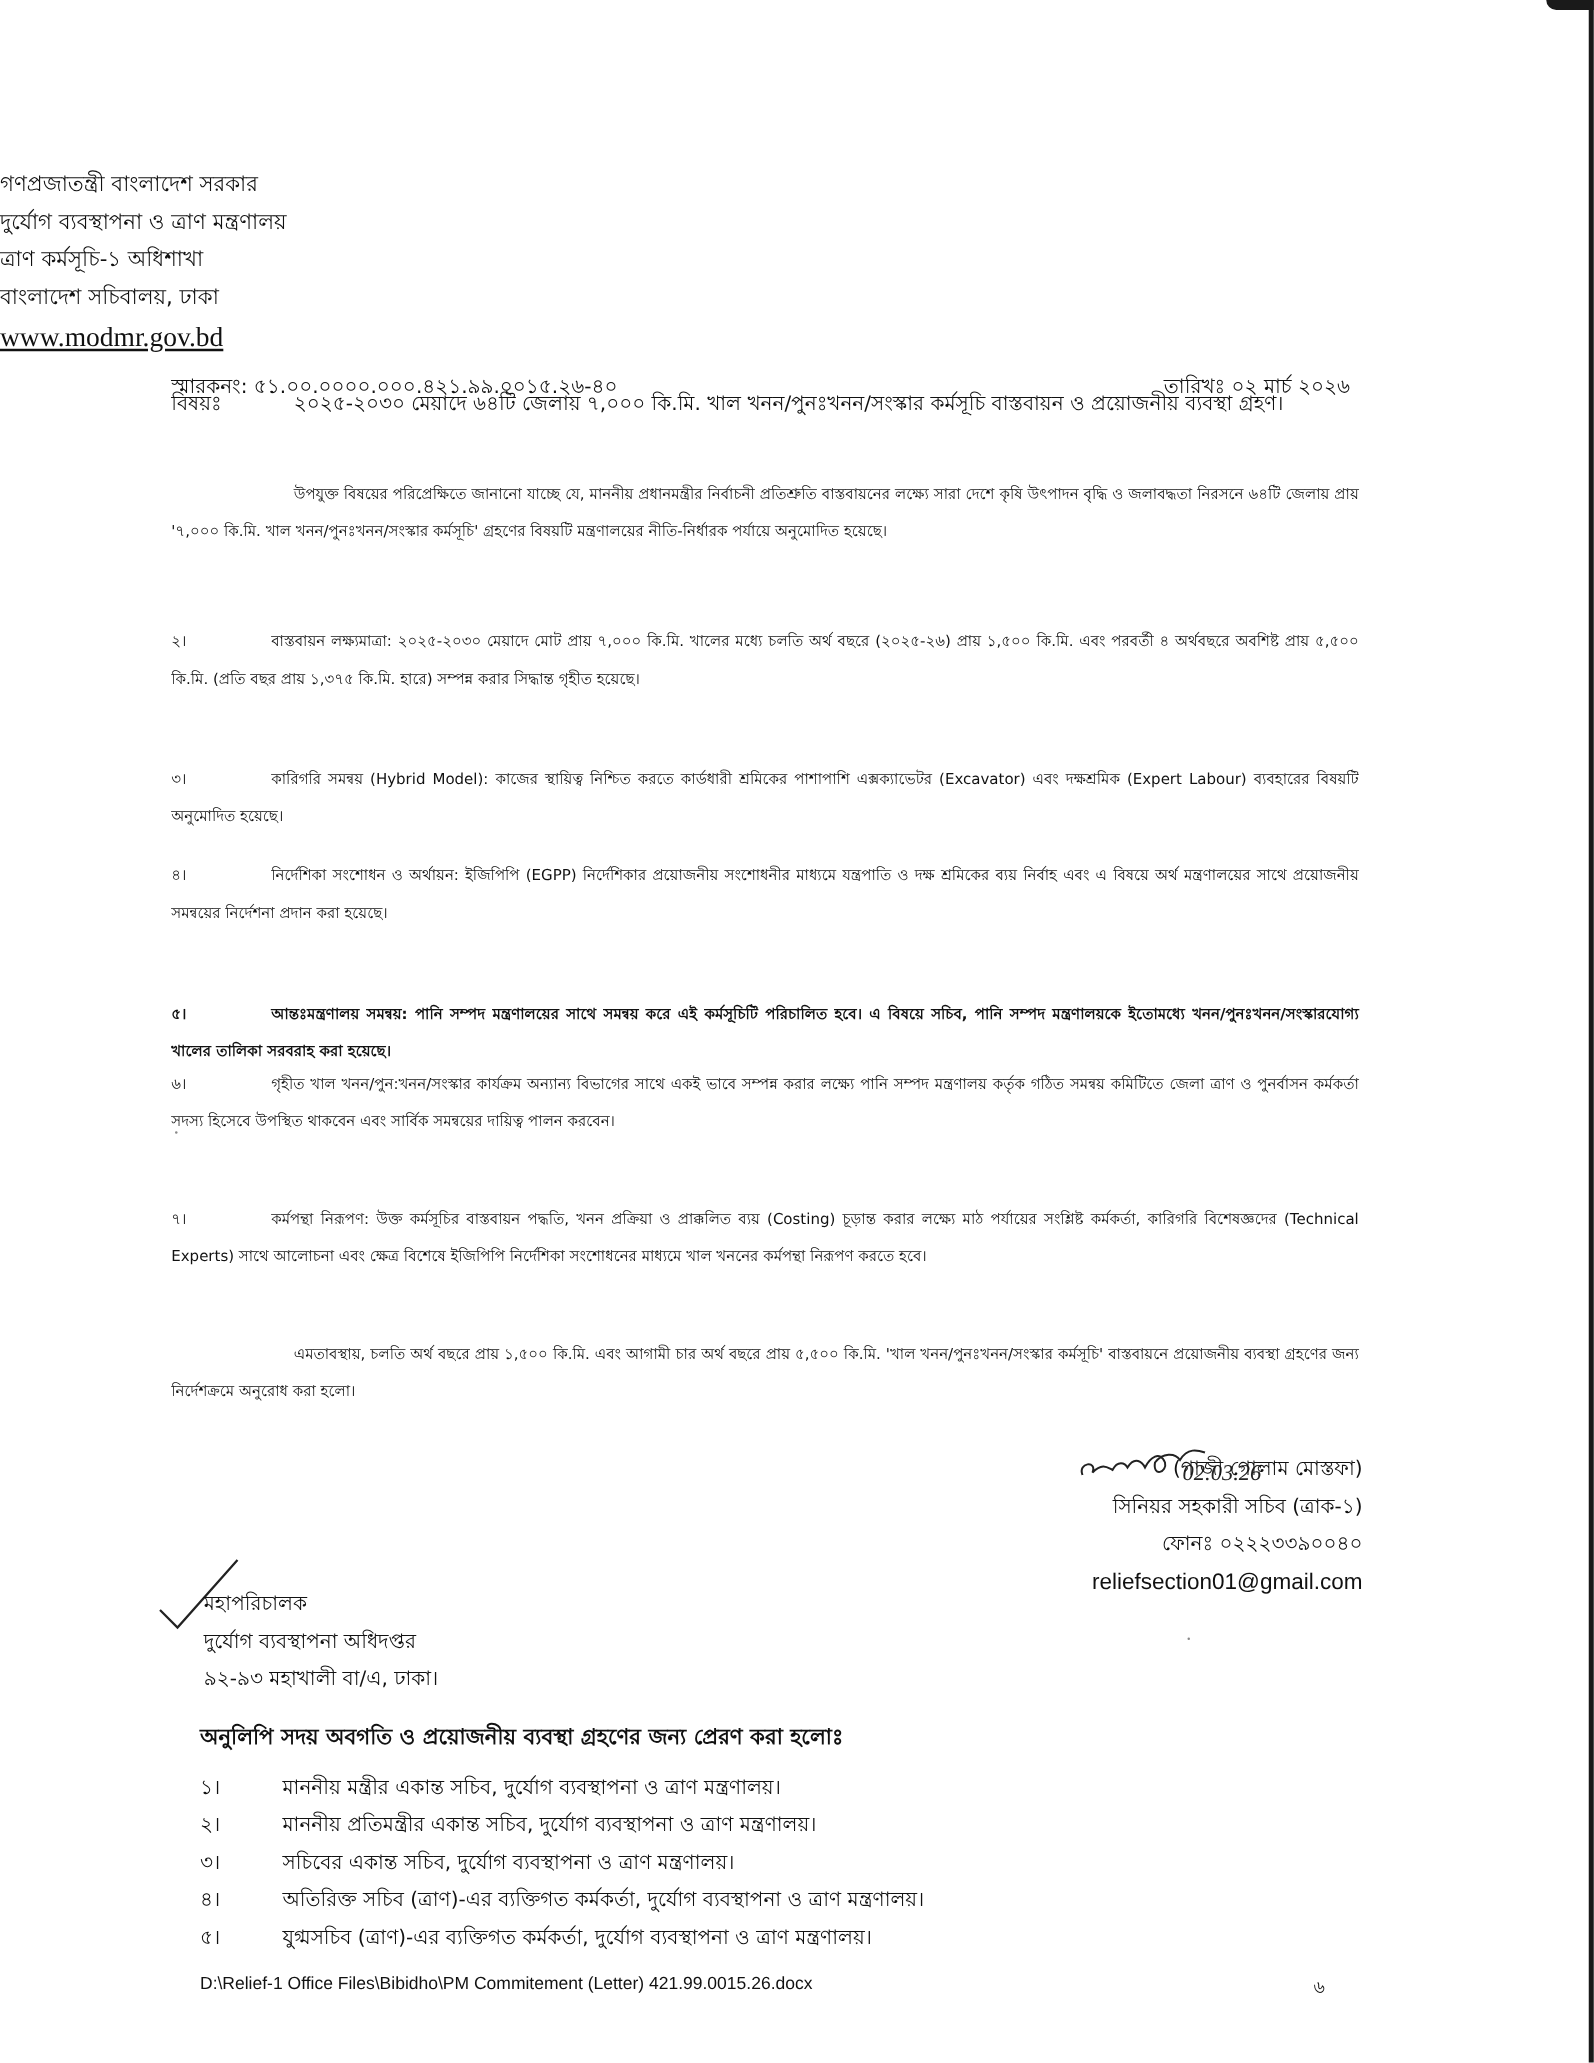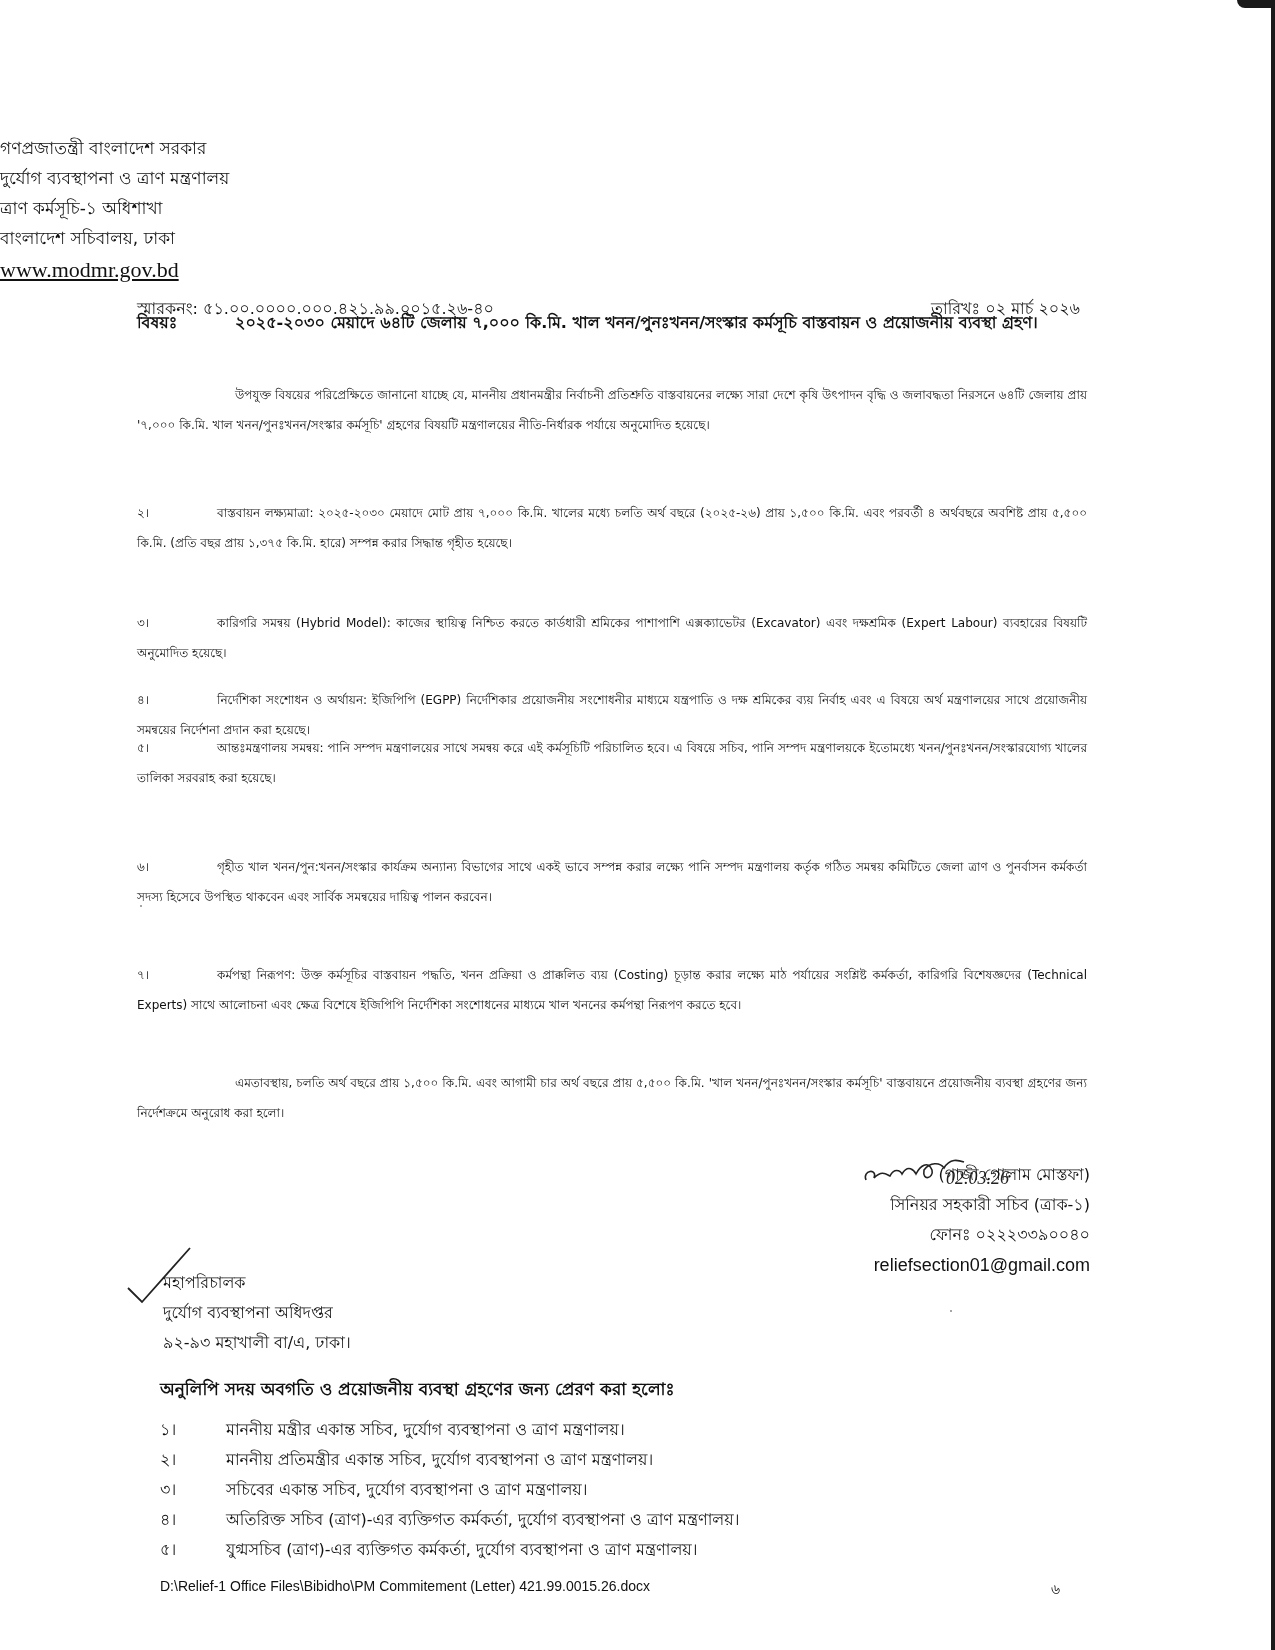--- a/index.html
+++ b/index.html
@@ -21,21 +21,21 @@
   .header .url {
     font-family: "Liberation Serif", serif; font-size: 22px; text-decoration: underline;
     margin-top: 2px; display: inline-block;
   }
   .ref-line {
     position: absolute; top: 268px; left: 137px; width: 943px;
     display: flex; justify-content: space-between; font-size: 16px; margin-top: 28px;
   }
   .subject {
     position: absolute; top: 308px; left: 137px; width: 950px;
-    font-size: 16px; font-weight: bold; line-height: 30px; display: flex;
+    font-size: 16px; font-weight: normal; line-height: 30px; display: flex;
   }
   .subject .label { width: 98px; flex: none; }
   .subject .text { flex: 1; text-align: justify; }
   .body-text {
     position: absolute; left: 137px; width: 950px;
     font-size: 12px; line-height: 30px; text-align: justify;
   }
   .para { margin: 0; }
   .para .num { display: inline-block; width: 80px; }
   .para.intro { text-indent: 98px; }
@@ -102,21 +102,21 @@
 </div>
 
 <div class="body-text" style="top:608px;">
   <p class="para"><span class="num">৩।</span><span>কারিগরি সমন্বয় (Hybrid Model): কাজের স্থায়িত্ব নিশ্চিত করতে কার্ডধারী শ্রমিকের পাশাপাশি এক্সক্যাভেটর (Excavator) এবং দক্ষশ্রমিক (Expert Labour) ব্যবহারের বিষয়টি অনুমোদিত হয়েছে।</span></p>
 </div>
 
 <div class="body-text" style="top:685px;">
   <p class="para"><span class="num">৪।</span><span>নির্দেশিকা সংশোধন ও অর্থায়ন: ইজিপিপি (EGPP) নির্দেশিকার প্রয়োজনীয় সংশোধনীর মাধ্যমে যন্ত্রপাতি ও দক্ষ শ্রমিকের ব্যয় নির্বাহ এবং এ বিষয়ে অর্থ মন্ত্রণালয়ের সাথে প্রয়োজনীয় সমন্বয়ের নির্দেশনা প্রদান করা হয়েছে।</span></p>
 </div>
 
-<div class="body-text" style="top:733px;">
+<div class="body-text" style="top:796px;font-weight:bold;">
   <p class="para"><span class="num">৫।</span><span>আন্তঃমন্ত্রণালয় সমন্বয়: পানি সম্পদ মন্ত্রণালয়ের সাথে সমন্বয় করে এই কর্মসূচিটি পরিচালিত হবে। এ বিষয়ে সচিব, পানি সম্পদ মন্ত্রণালয়কে ইতোমধ্যে খনন/পুনঃখনন/সংস্কারযোগ্য খালের তালিকা সরবরাহ করা হয়েছে।</span></p>
 </div>
 
 <div class="body-text" style="top:852px;">
   <p class="para"><span class="num">৬।</span><span>গৃহীত খাল খনন/পুন:খনন/সংস্কার কার্যক্রম অন্যান্য বিভাগের সাথে একই ভাবে সম্পন্ন করার লক্ষ্যে পানি সম্পদ মন্ত্রণালয় কর্তৃক গঠিত সমন্বয় কমিটিতে জেলা ত্রাণ ও পুনর্বাসন কর্মকর্তা সদস্য হিসেবে উপস্থিত থাকবেন এবং সার্বিক সমন্বয়ের দায়িত্ব পালন করবেন।</span></p>
 </div>
 
 <div class="body-text" style="top:960px;">
   <p class="para"><span class="num">৭।</span><span>কর্মপন্থা নিরূপণ: উক্ত কর্মসূচির বাস্তবায়ন পদ্ধতি, খনন প্রক্রিয়া ও প্রাক্কলিত ব্যয় (Costing) চূড়ান্ত করার লক্ষ্যে মাঠ পর্যায়ের সংশ্লিষ্ট কর্মকর্তা, কারিগরি বিশেষজ্ঞদের (Technical Experts) সাথে আলোচনা এবং ক্ষেত্র বিশেষে ইজিপিপি নির্দেশিকা সংশোধনের মাধ্যমে খাল খননের কর্মপন্থা নিরূপণ করতে হবে।</span></p>
 </div>

